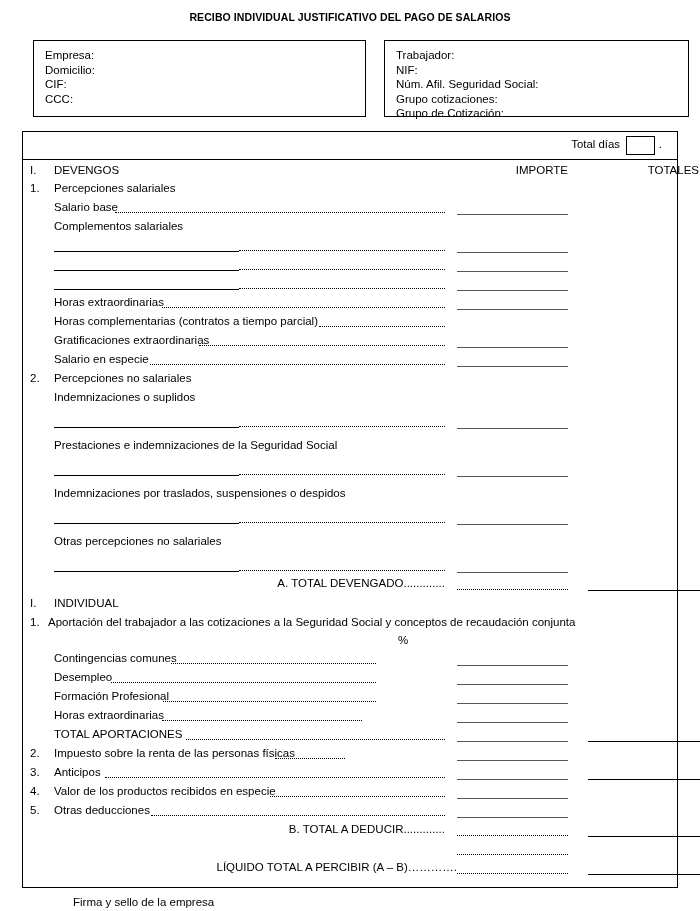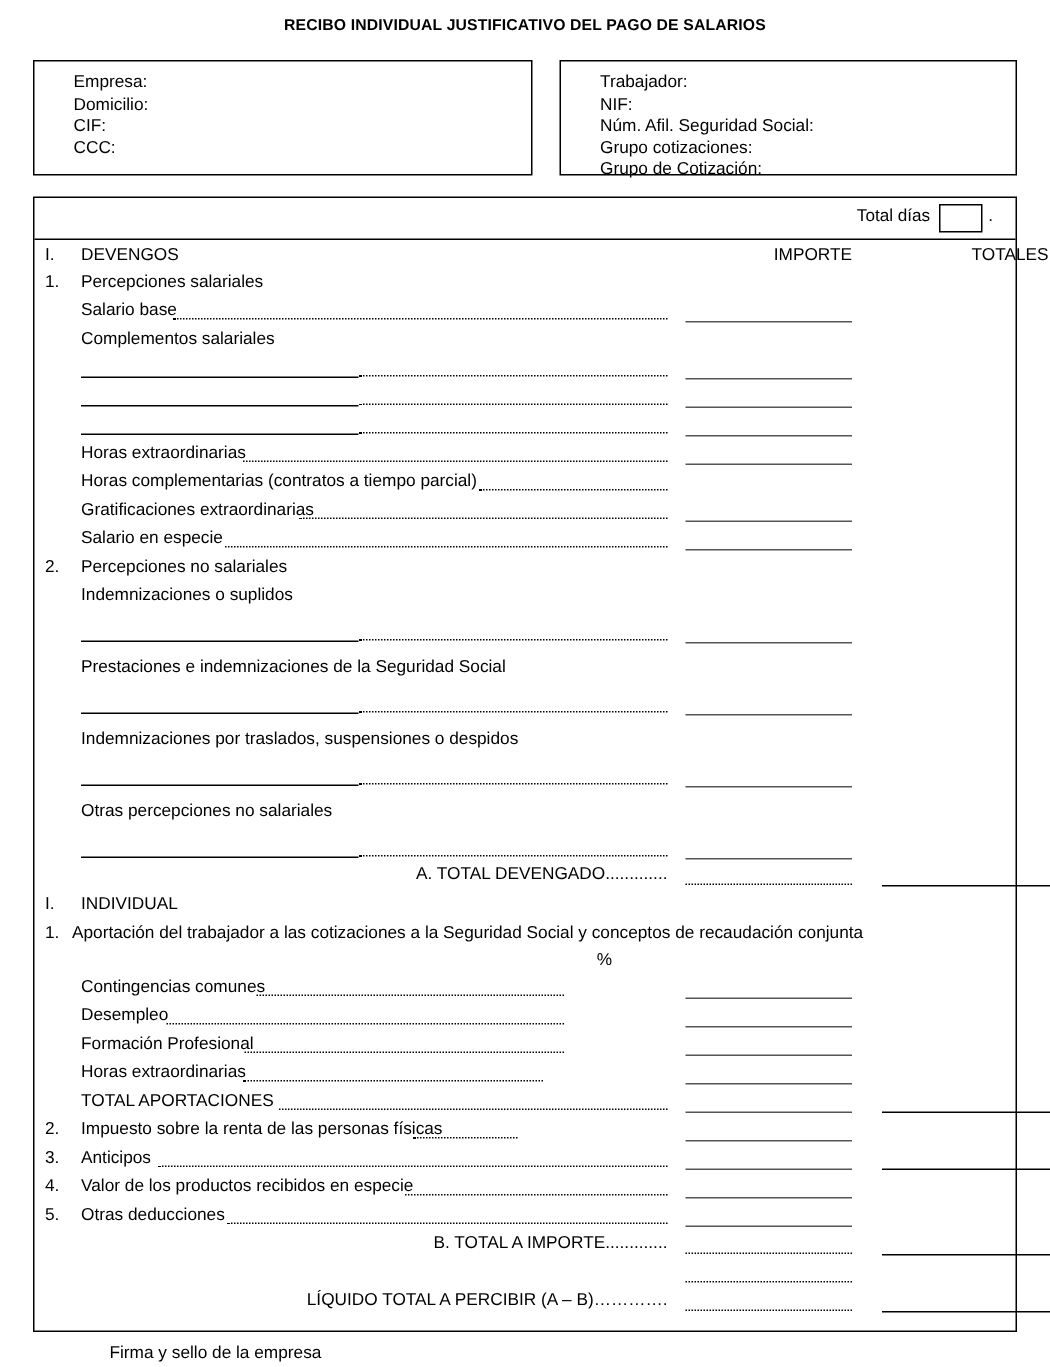--- a/index.html
+++ b/index.html
@@ -26,21 +26,22 @@
     font-size: 10.5px;
     font-weight: bold;
     letter-spacing: 0.1px;
   }
 
   
   .hdr-box {
     position: absolute;
     border: 1.6px solid #000;
     box-sizing: border-box;
-    padding: 7px 0 0 26px;
+    padding: 7px 0 0 11px;
+    margin-left: 11px;
   }
   #box-empresa { left: 22px;  top: 40px; width: 333px; height: 77px; }
   #box-trabajador { left: 373px; top: 40px; width: 305px; height: 77px; }
   .hdr-line {
     font-size: 11.5px;
     line-height: 14.6px;
     white-space: nowrap;
   }
 
   
@@ -416,31 +417,31 @@
     </div>
 
     <div class="row" style="top:644px;">
       <span class="num">5.</span>
       <span class="lbl l1">Otras deducciones</span>
       <span class="dots" style="left:128px; width:294px;"></span>
       <span class="amt"></span>
     </div>
 
     <div class="row" style="top:663px;">
-      <span class="right-lbl" style="left:190px; width:232px;">B. TOTAL A IMPORTE.............</span>
+      <span class="right-lbl" style="left:190px; width:232px;">B. TOTAL A DEDUCIR.............</span>
       <span class="amt-dots"></span>
       <span class="tot"></span>
     </div>
 
     <div class="row" style="top:682px;">
       <span class="amt-dots"></span>
     </div>
 
     <div class="row" style="top:701px;">
-      <span class="right-lbl" style="left:150px; width:272px;text-align:right;">LÍQUIDO TOTAL A PERCIBIR (A – B)………….</span>
+      <span class="right-lbl" style="left:162px; width:272px;text-align:right;">LÍQUIDO TOTAL A PERCIBIR (A – B)………….</span>
       <span class="amt-dots"></span>
       <span class="tot"></span>
     </div>
 
 
     <div class="row" style="top:736px;">
       <span class="firma">Firma y sello de la empresa</span>
     </div>
 
   </div>

